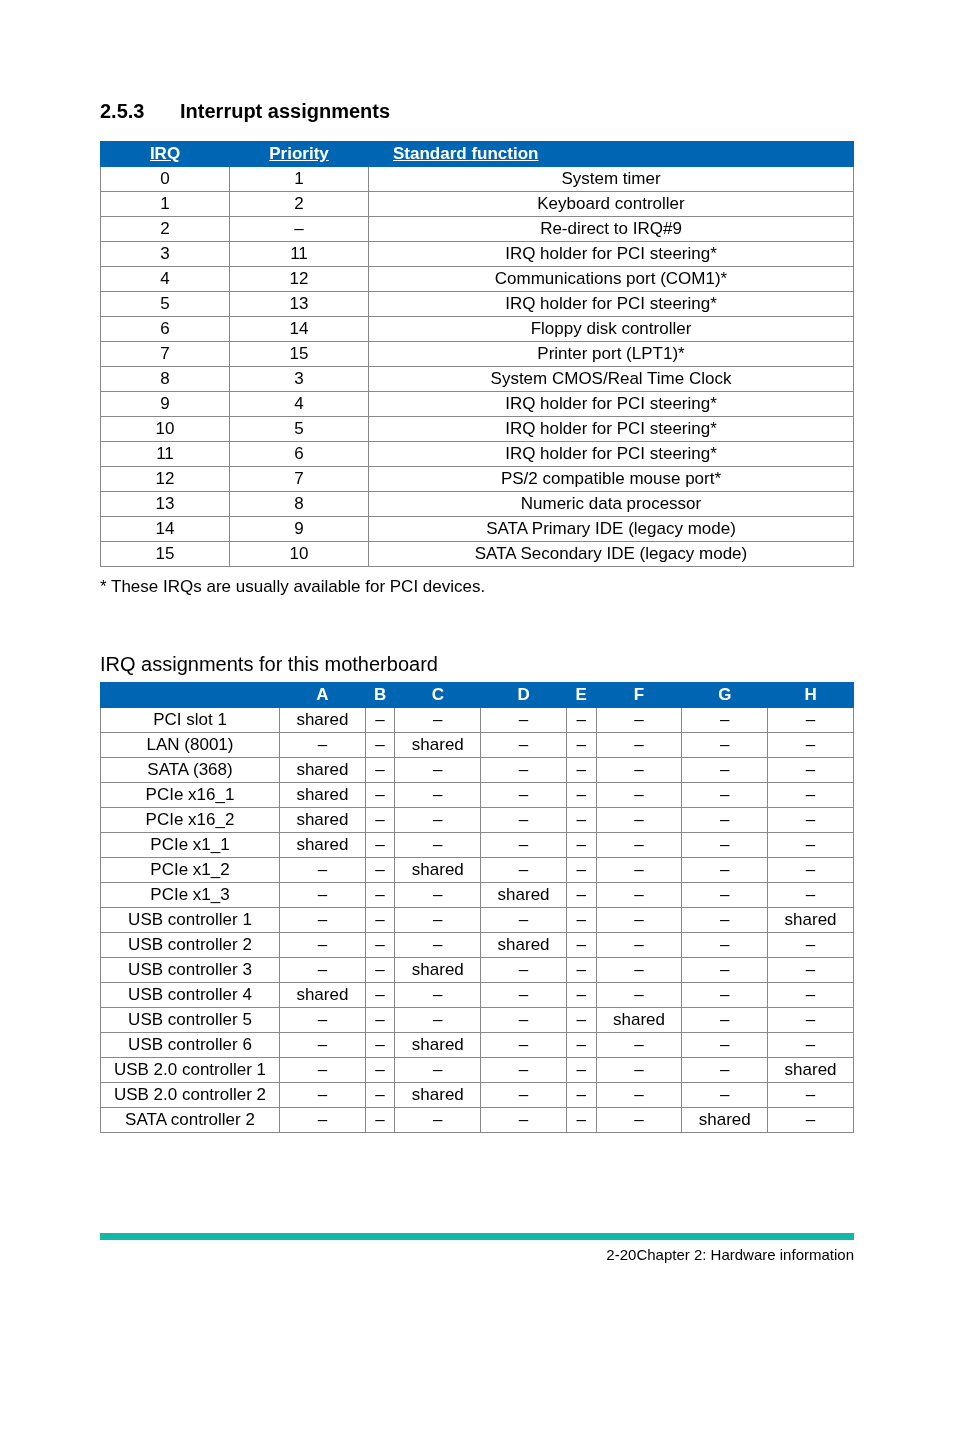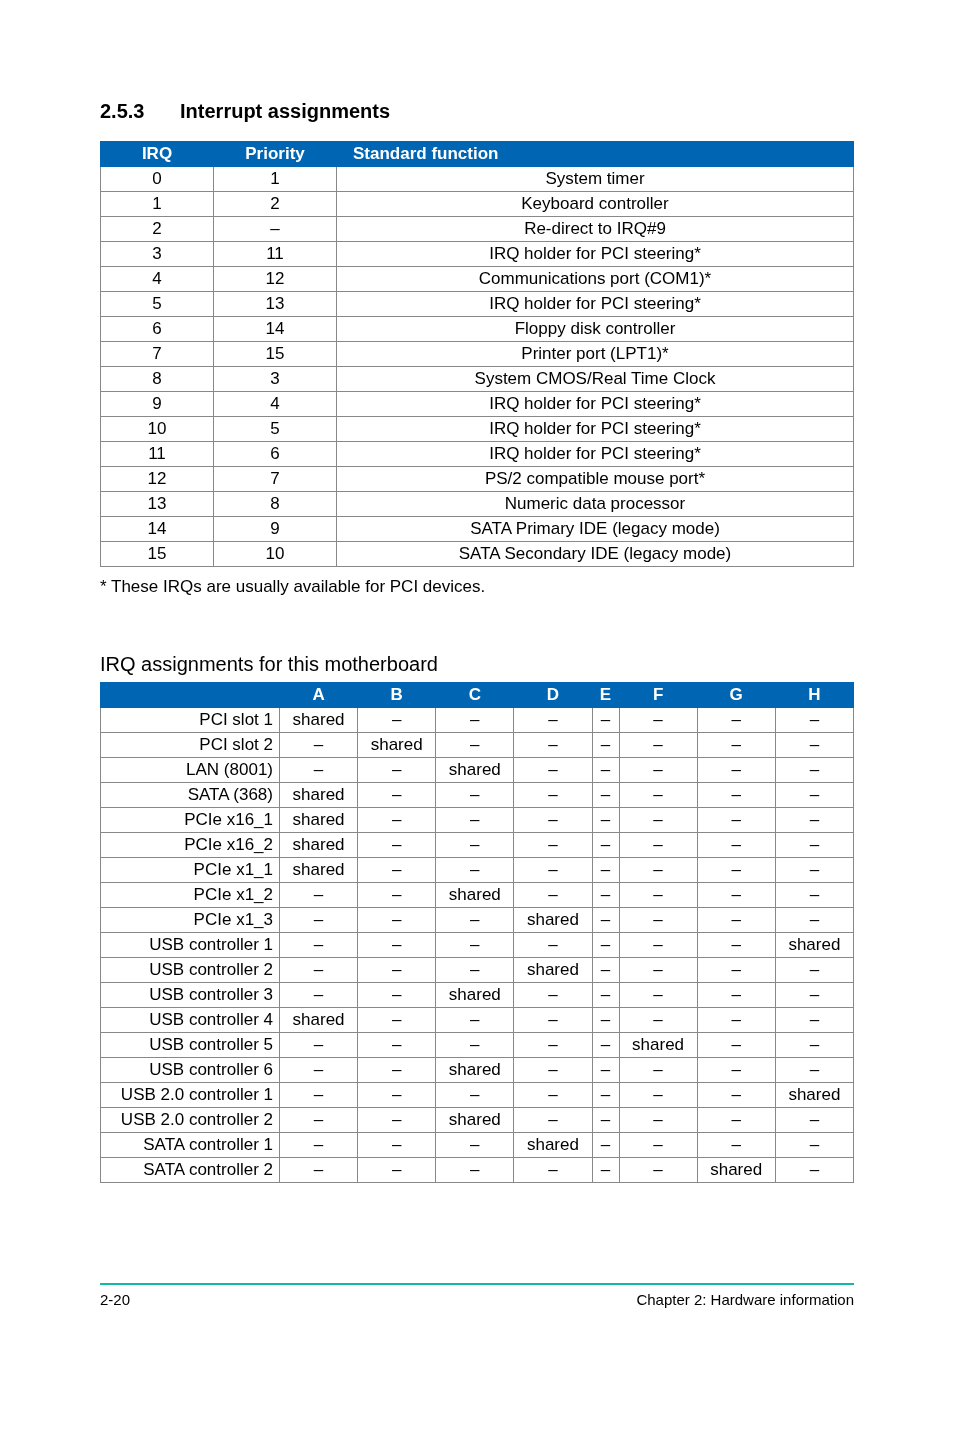--- a/index.html
+++ b/index.html
@@ -27,22 +27,23 @@
     border-collapse: collapse;
     width: 100%;
     font-size: 17px;
     margin-bottom: 10px;
   }
   table.irq-table th {
     background: #0066b3;
     color: #fff;
     font-weight: bold;
     text-align: left;
-    padding: 2px 16px;
+    padding: 2px 24px;
     border: 1px solid #0066b3;
+    text-decoration: underline;
   }
   table.irq-table th.c-irq, table.irq-table th.c-prio {
     text-align: center;
   }
   table.irq-table td {
     border: 1px solid #888;
     padding: 2px 8px;
     vertical-align: middle;
     text-align: center;
   }
@@ -75,29 +76,29 @@
     background: #0066b3;
     border: 1px solid #0066b3;
     width: 170px;
   }
   table.assign-table td {
     border: 1px solid #888;
     padding: 2px 6px;
     text-align: center;
   }
   table.assign-table td.rowlabel {
-    text-align: right;
+    text-align: center;
   }
   .footer {
     margin-top: 100px;
-    border-top: 2px solid #14b8a6;
+    border-top: 7px solid #14b8a6;
     padding-top: 6px;
     font-size: 15px;
     display: flex;
-    justify-content: space-between;
+    justify-content: flex-end;
   }
 </style>
 </head>
 <body>
 
 <div class="page">
 
   <h2 class="section-title">
     <span class="secnum">2.5.3</span>
     <span>Interrupt assignments</span>
@@ -219,31 +220,20 @@
           <td>shared</td>
           <td>–</td>
           <td>–</td>
           <td>–</td>
           <td>–</td>
           <td>–</td>
           <td>–</td>
           <td>–</td>
         </tr>
         <tr>
-          <td class="rowlabel">PCI slot 2</td>
-          <td>–</td>
-          <td>shared</td>
-          <td>–</td>
-          <td>–</td>
-          <td>–</td>
-          <td>–</td>
-          <td>–</td>
-          <td>–</td>
-        </tr>
-        <tr>
           <td class="rowlabel">LAN (8001)</td>
           <td>–</td>
           <td>–</td>
           <td>shared</td>
           <td>–</td>
           <td>–</td>
           <td>–</td>
           <td>–</td>
           <td>–</td>
         </tr>
@@ -389,31 +379,20 @@
           <td>–</td>
           <td>–</td>
           <td>shared</td>
         </tr>
         <tr>
           <td class="rowlabel">USB 2.0 controller 2</td>
           <td>–</td>
           <td>–</td>
           <td>shared</td>
           <td>–</td>
-          <td>–</td>
-          <td>–</td>
-          <td>–</td>
-          <td>–</td>
-        </tr>
-        <tr>
-          <td class="rowlabel">SATA controller 1</td>
-          <td>–</td>
-          <td>–</td>
-          <td>–</td>
-          <td>shared</td>
           <td>–</td>
           <td>–</td>
           <td>–</td>
           <td>–</td>
         </tr>
         <tr>
           <td class="rowlabel">SATA controller 2</td>
           <td>–</td>
           <td>–</td>
           <td>–</td>

